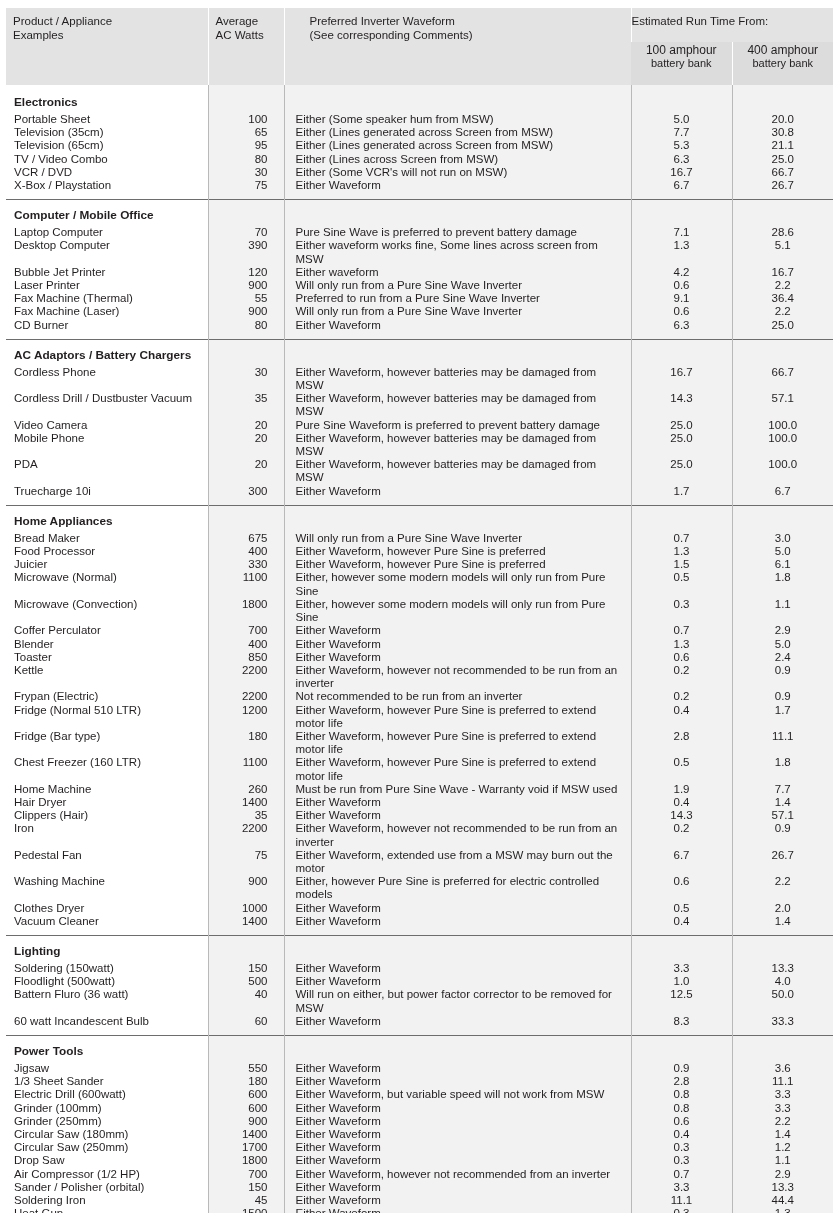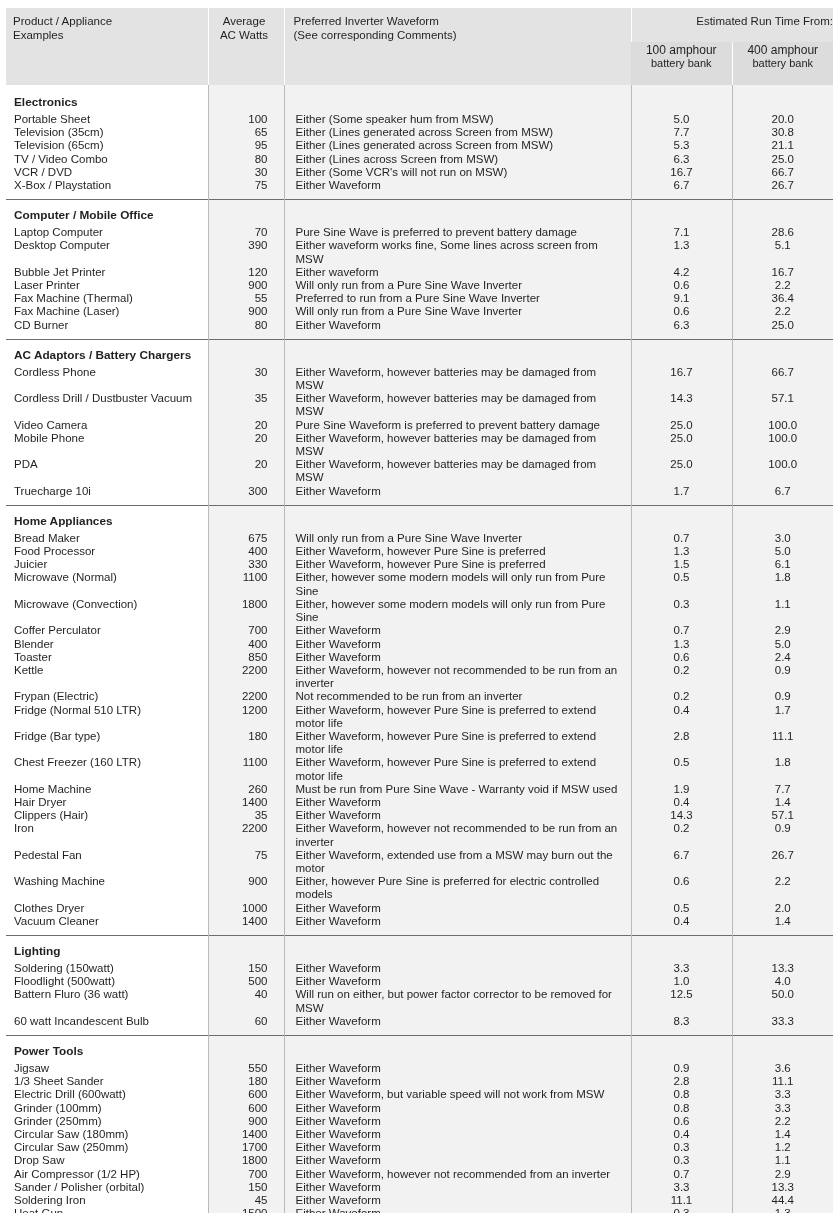--- a/index.html
+++ b/index.html
@@ -42,27 +42,27 @@
     font-weight: normal;
     text-align: left;
   }
   .hdr-shade { background: #e3e3e3; }
   .hdr-pad {
     padding: 7px 7px 8px 7px;
     font-size: 11.5px;
     line-height: 13.5px;
     color: #231f20;
   }
-  .hdr-pad.right  { text-align: center; padding-right: 11px; }
+  .hdr-pad.right  { text-align: left; padding-right: 11px; }
 
   .hdr-title-row td { height: 34px; }
   .hdr-sub-row td { height: 34px; text-align: center; }
 
   .hdr-runtime-top {
-    text-align: right;
+    text-align: left;
     font-size: 11.5px;
     padding: 7px 0 4px 0;
     line-height: 13px;
   }
   .hdr-runtime-cell {
     text-align: center;
     font-size: 11px;
     line-height: 12.5px;
     padding: 2px 0 7px 0;
     background: #dcdcdc;
@@ -125,21 +125,21 @@
             <div>Examples</div>
           </div>
         </td>
         <td class="hdr-shade vsep-l" rowspan="2">
           <div class="hdr-pad right">
             <div>Average</div>
             <div>AC Watts</div>
           </div>
         </td>
         <td class="hdr-shade vsep-l" rowspan="2">
-          <div class="hdr-pad" style="padding-left:9px;">
+          <div class="hdr-pad" style="padding-left:25px;">
             <div>Preferred Inverter Waveform</div>
             <div>(See corresponding Comments)</div>
           </div>
         </td>
         <td class="hdr-shade vsep-l" colspan="2">
           <div class="hdr-runtime-top">Estimated Run Time From:</div>
         </td>
       </tr>
       <tr class="hdr-sub-row">
         <td class="hdr-runtime-cell">

